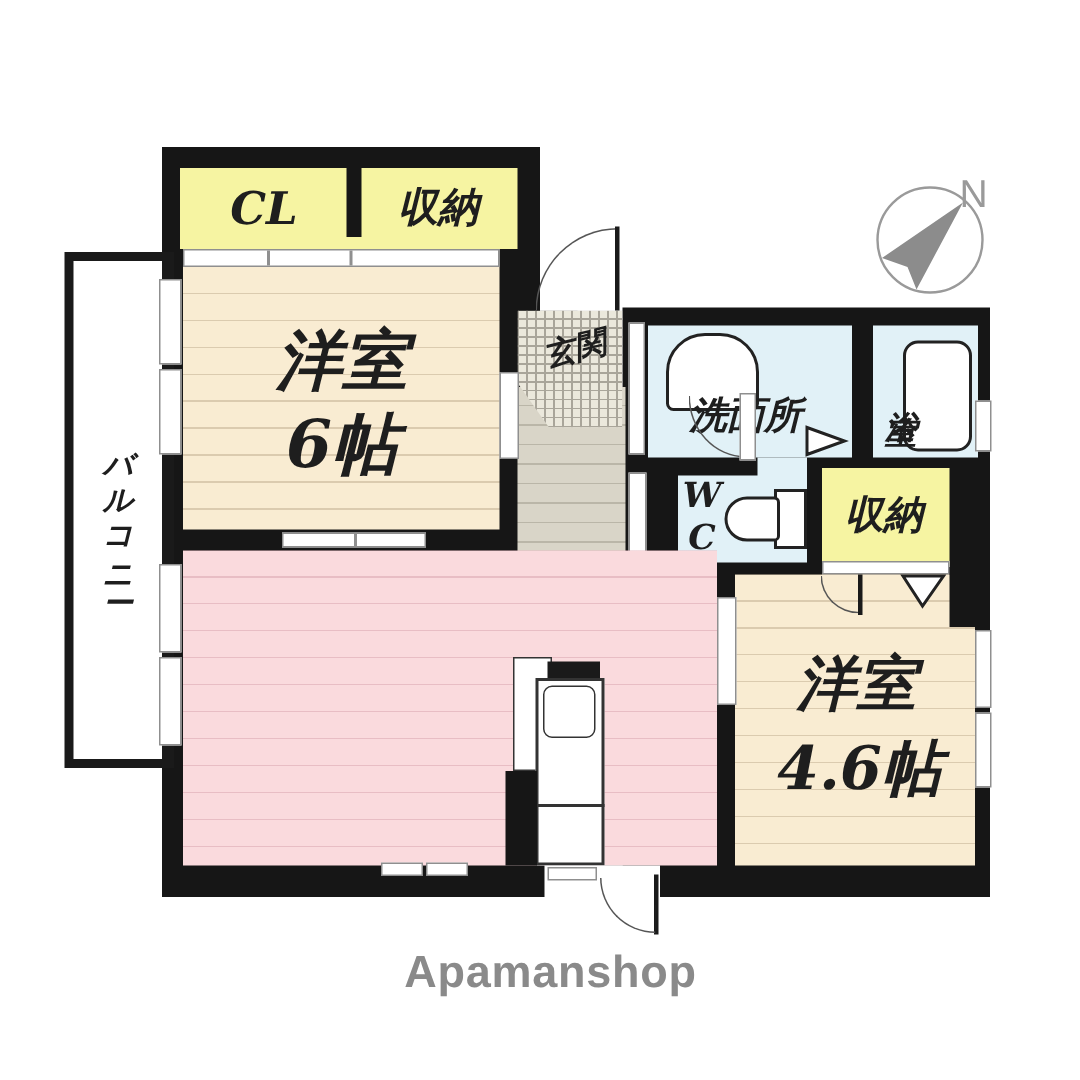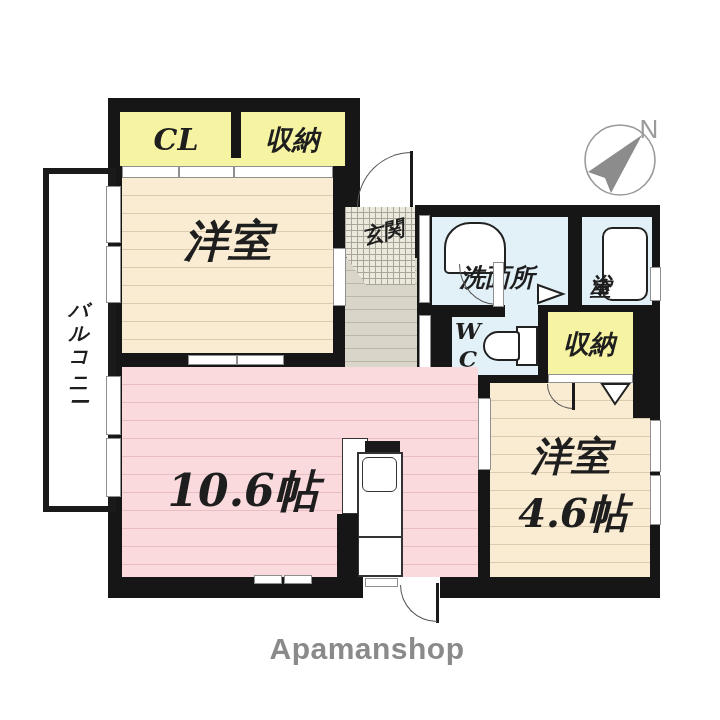--- a/index.html
+++ b/index.html
@@ -57,20 +57,21 @@
   <div class="abs wall" style="left:231px;top:112px;width:10px;height:46px;"></div>
   <div class="abs panel" style="left:122px;top:166px;width:211px;height:12px;">
     <span class="trackline" style="left:55px;"></span>
       <span class="trackline" style="left:110px;"></span>
   </div>
   <div class="lbl" style="left:176px;top:140px;font-size:30px;">CL</div>
   <div class="lbl" style="left:292px;top:139px;font-size:27px;">収納</div>
 
   <div class="abs bedroom" style="left:122px;top:178px;width:211px;height:175px;"></div>
   <div class="lbl" style="left:228px;top:241px;font-size:44px;">洋室</div>
+  <div class="lbl" style="left:228px;top:297px;font-size:44px;">6帖</div>
 
   <div class="abs panel" style="left:188px;top:355px;width:96px;height:10px;">
     <span class="trackline" style="left:47px;"></span>
   </div>
 
   <div class="abs corridor" style="left:345px;top:258px;width:72px;height:120px;"></div>
   <div class="abs genkan-hatch" style="left:345px;top:207px;width:70px;height:78px;"></div>
   <div class="lbl" style="left:383px;top:232px;font-size:21px;transform:translate(-50%,-50%) rotate(-14deg);">玄関</div>
 
   <div class="abs arc-tl" style="left:357px;top:152px;width:55px;height:55px;"></div>
@@ -102,21 +103,20 @@
   <div class="lbl vtext" style="left:468px;top:345px;font-size:23px;letter-spacing:1px;">WC</div>
   <div class="abs fixture" style="left:516px;top:326px;width:22px;height:40px;border-width:2px;"></div>
   <div class="abs fixture" style="left:483px;top:331px;width:37px;height:30px;border-radius:16px 4px 4px 16px;"></div>
   <div class="abs panel" style="left:419px;top:315px;width:12px;height:58px;"></div>
 
   <div class="abs closet" style="left:548px;top:312px;width:85px;height:66px;"></div>
   <div class="lbl" style="left:589px;top:344px;font-size:26px;">収納</div>
   <div class="abs panel" style="left:548px;top:374px;width:85px;height:9px;"></div>
 
   <div class="abs ldkfill" style="left:122px;top:367px;width:356px;height:210px;"></div>
-  <div class="lbl" style="left:243px;top:491px;font-size:44px;">10.6帖</div>
 
   <div class="abs panel" style="left:342px;top:438px;width:26px;height:76px;border-color:#333;"></div>
   <div class="abs leaf" style="left:365px;top:441px;width:35px;height:12px;"></div>
   <div class="abs fixture" style="left:357px;top:452px;width:46px;height:125px;border-color:#333;"></div>
   <div class="abs panel" style="left:362px;top:457px;width:35px;height:35px;border-color:#333;border-radius:6px;"></div>
   <div class="abs divline" style="left:357px;top:536px;width:46px;height:2px;"></div>
   <div class="abs wall" style="left:337px;top:514px;width:21px;height:63px;"></div>
 
   <div class="abs bedroom" style="left:490px;top:383px;width:160px;height:194px;"></div>
   <div class="abs wall" style="left:633px;top:378px;width:20px;height:40px;"></div>

